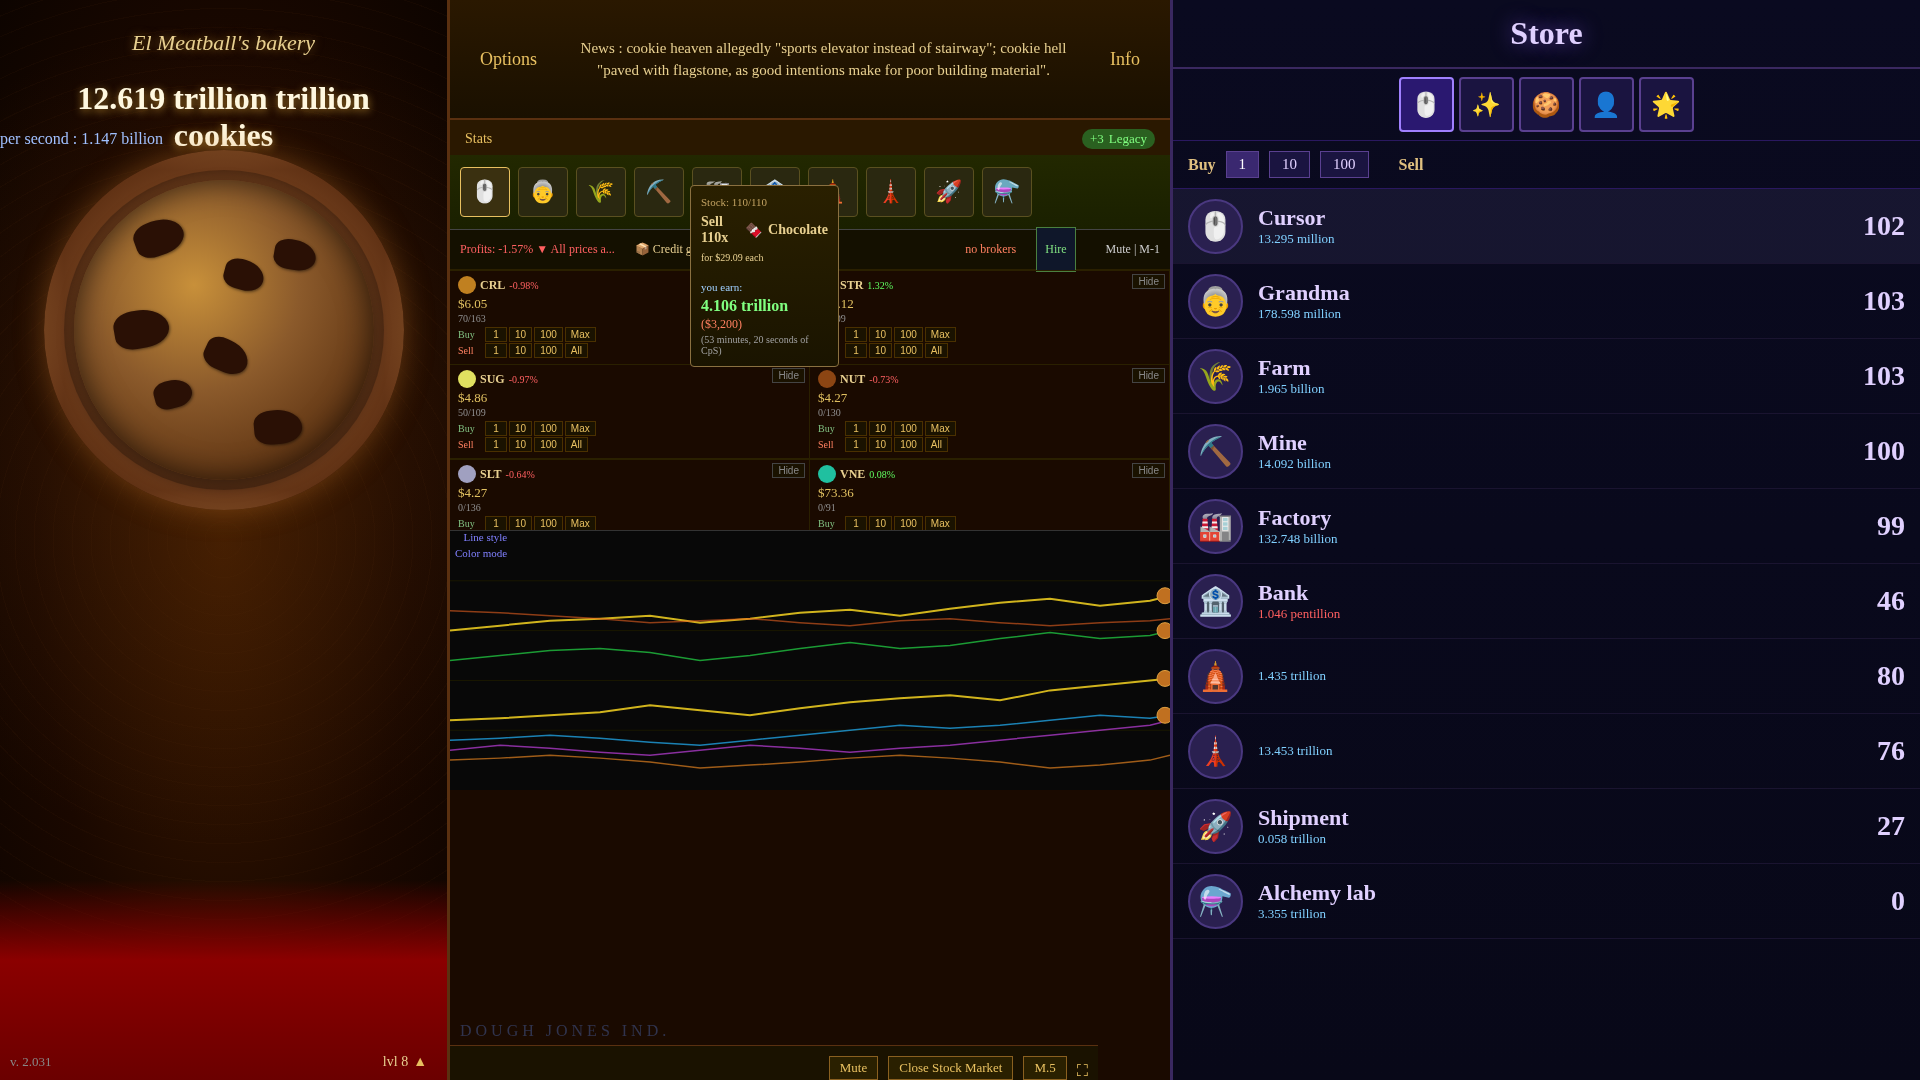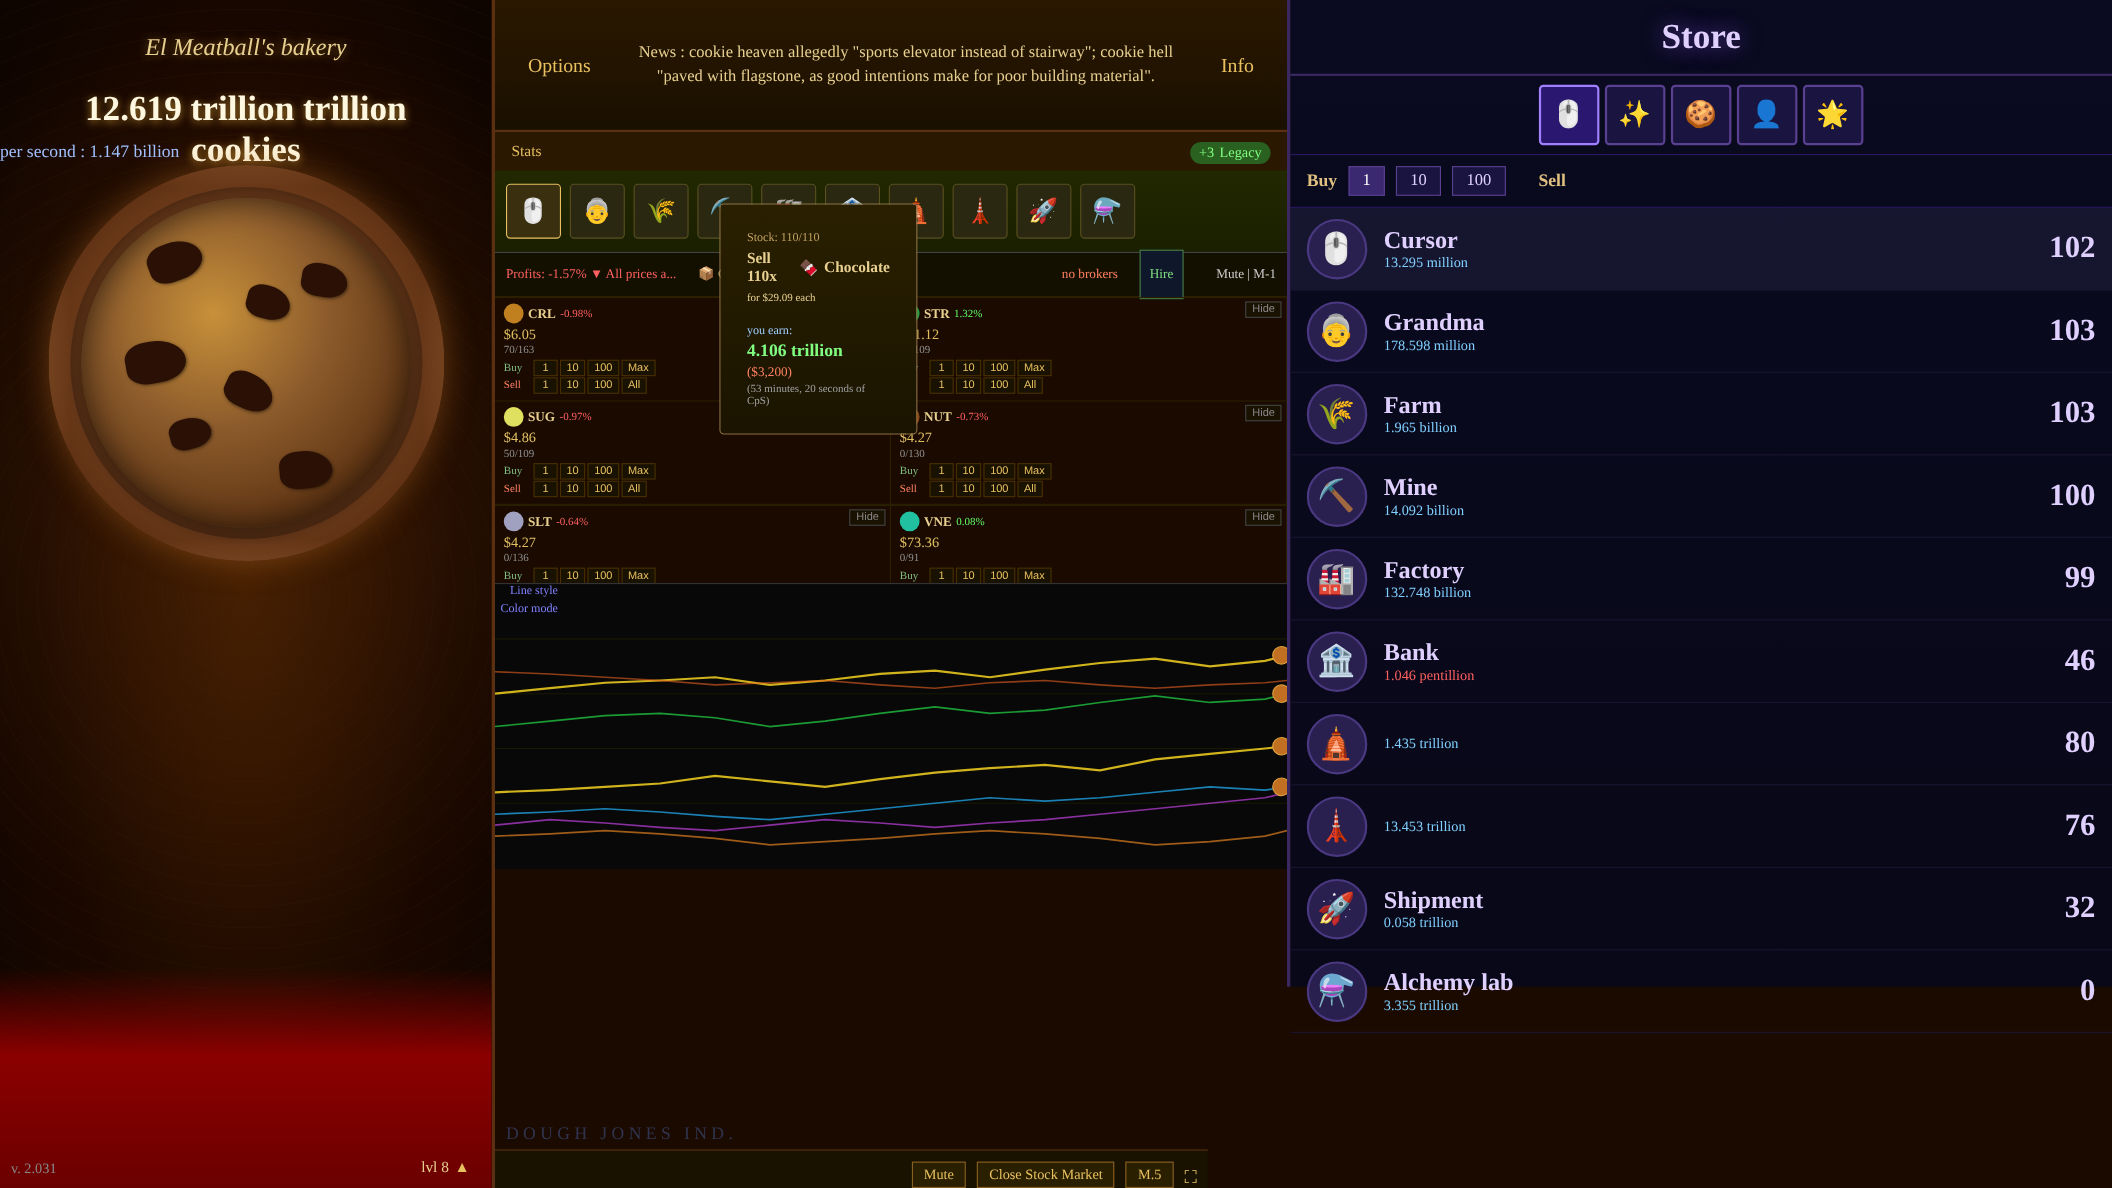--- a/index.html
+++ b/index.html
@@ -204,26 +204,26 @@
       height: 75px;
       background: linear-gradient(to bottom, #222800, #1a2000);
       overflow: hidden;
       border-bottom: 1px solid #444;
     }
 
     
     #tooltip-popup {
       position: absolute;
       top: 185px;
-      left: 654px;
-      width: 180px;
+      left: 690px;
+      width: 149px;
       background: linear-gradient(to bottom, #2a2000, #1a1400);
       border: 1px solid #8a7040;
       border-radius: 4px;
-      padding: 24px;
+      padding: 10px;
       z-index: 100;
       color: #e8d090;
       font-size: 12px;
     }
 
     #tooltip-popup .tt-title {
       color: #c0a060;
       font-size: 11px;
       margin-bottom: 6px;
     }
@@ -362,21 +362,21 @@
       cursor: pointer;
       font-family: Georgia, serif;
     }
 
     
     #right-panel {
       position: absolute;
       right: 0;
       top: 0;
       width: 750px;
-      height: 897px;
+      height: 1080px;
       background: linear-gradient(to bottom, #0a0a20 0%, #080818 100%);
       border-left: 3px solid #3a2860;
     }
 
     #store-header {
       text-align: center;
       padding: 15px 0;
       color: #e0d0ff;
       font-size: 32px;
       font-weight: bold;
@@ -983,21 +983,21 @@
       </div>
       <div class="store-item-owned">76</div>
     </div>
 
     <div class="store-item">
       <div class="store-item-icon">🚀</div>
       <div class="store-item-info">
         <div class="store-item-name">Shipment</div>
         <div class="store-item-count-label" style="color:#80d0ff;">0.058 trillion</div>
       </div>
-      <div class="store-item-owned">32</div>
+      <div class="store-item-owned">27</div>
     </div>
 
     <div class="store-item">
       <div class="store-item-icon">⚗️</div>
       <div class="store-item-info">
         <div class="store-item-name">Alchemy lab</div>
         <div class="store-item-count-label" style="color:#80d0ff;">3.355 trillion</div>
       </div>
       <div class="store-item-owned">0</div>
     </div>

